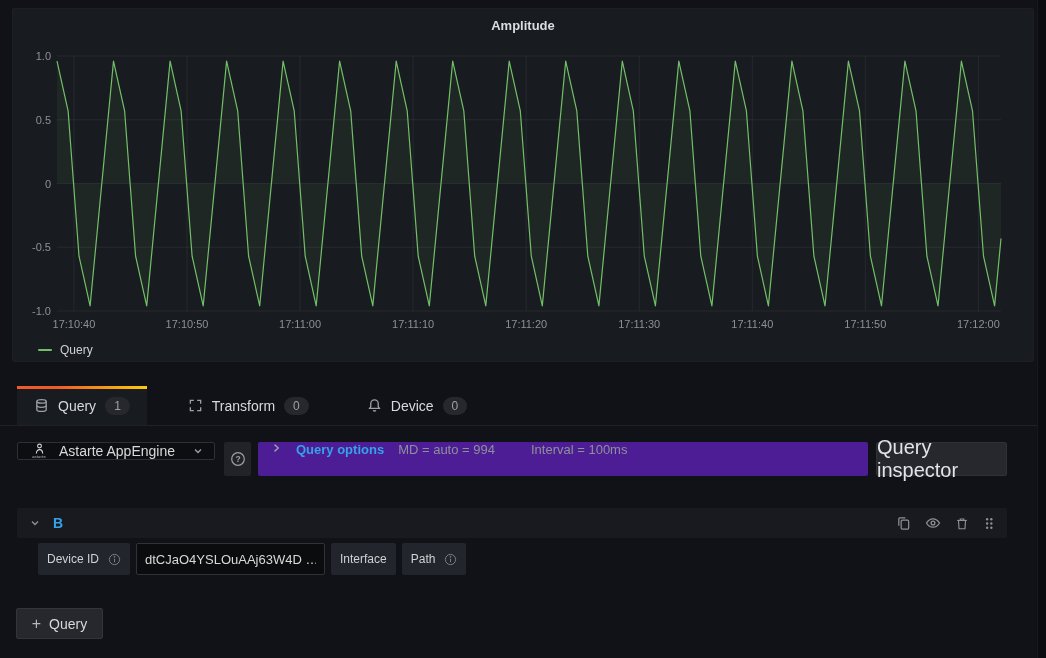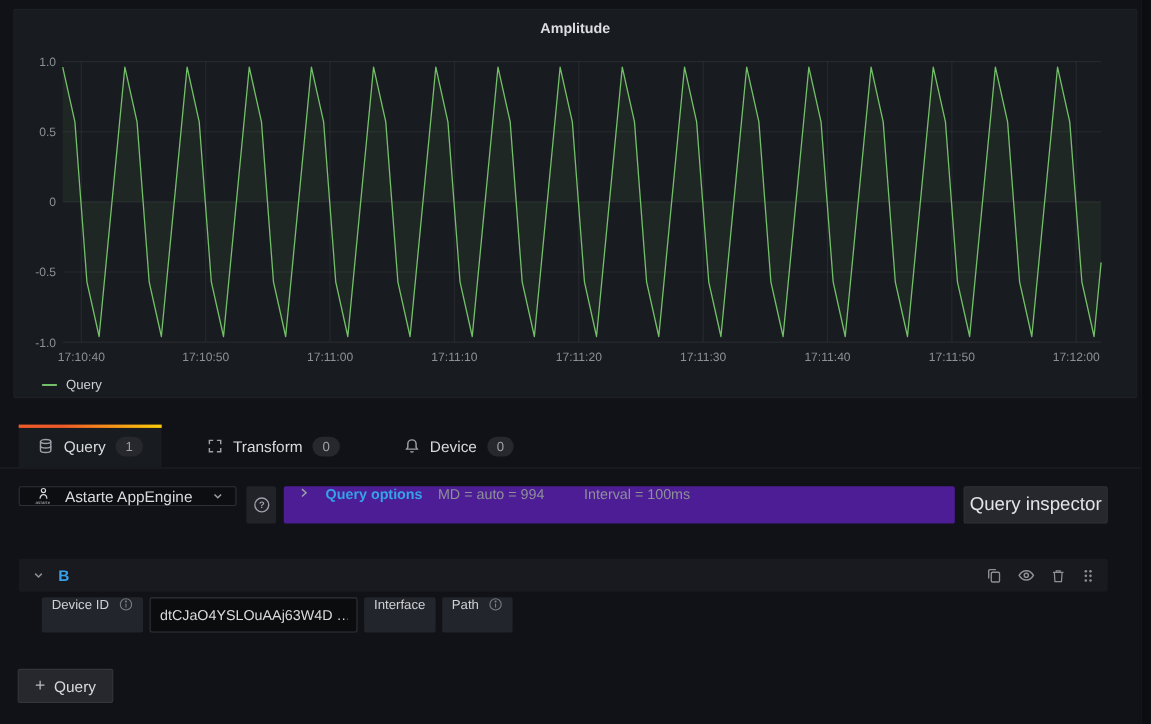--- a/index.html
+++ b/index.html
@@ -67,39 +67,39 @@
     background:#4c1d95; border-radius:2px; display:flex; align-items:flex-start;
     padding:0 12px; gap:14px; cursor:pointer;
   }
   .options-label { font-size:13px; font-weight:600; color:#35a2e9; }
   .options-stat { font-size:13px; color:#8e9097; }
   .options-stat.second { margin-left:22px; }
   .inspector-btn {
     position:absolute; left:876px; top:442px; width:131px; height:34px;
     background:#26282d; border:1px solid #2f3137; border-radius:2px;
     display:flex; align-items:center; justify-content:center;
-    font-size:17px; font-weight:500; color:#e3e4e8; cursor:pointer;
+    font-size:20px; font-weight:500; color:#e3e4e8; cursor:pointer;
   }
 
   
   .query-row-header {
     position:absolute; left:17px; top:508px; width:990px; height:30px;
     background:#181a20; border-radius:2px; display:flex; align-items:center;
     padding:0 12px; gap:12px;
   }
   .ref-id { font-size:14px; font-weight:bold; color:#35a2e9; }
   .row-actions { margin-left:auto; display:flex; align-items:center; gap:14px; color:#8e9097; }
   .row-actions > span { display:flex; cursor:pointer; }
 
   .editor-row {
     position:absolute; left:38px; top:543px; height:32px;
     display:flex; align-items:stretch; gap:6px;
   }
   .chip {
-    background:#22252b; border-radius:2px; display:flex; align-items:flex-start;
+    background:#22252b; border-radius:2px; display:flex; align-items:center;
     gap:9px; padding:0 9px; font-size:12px; font-weight:500; color:#d0d1d5;
     white-space:nowrap;
   }
   .chip .iicon { color:#7b7e84; display:flex; }
   .field-input {
     background:#0b0c0e; border:1px solid #2f3238; border-radius:2px;
     color:#d8d9da; font-size:13px; font-family:inherit; padding:0 8px; height:32px;
   }
 
   

